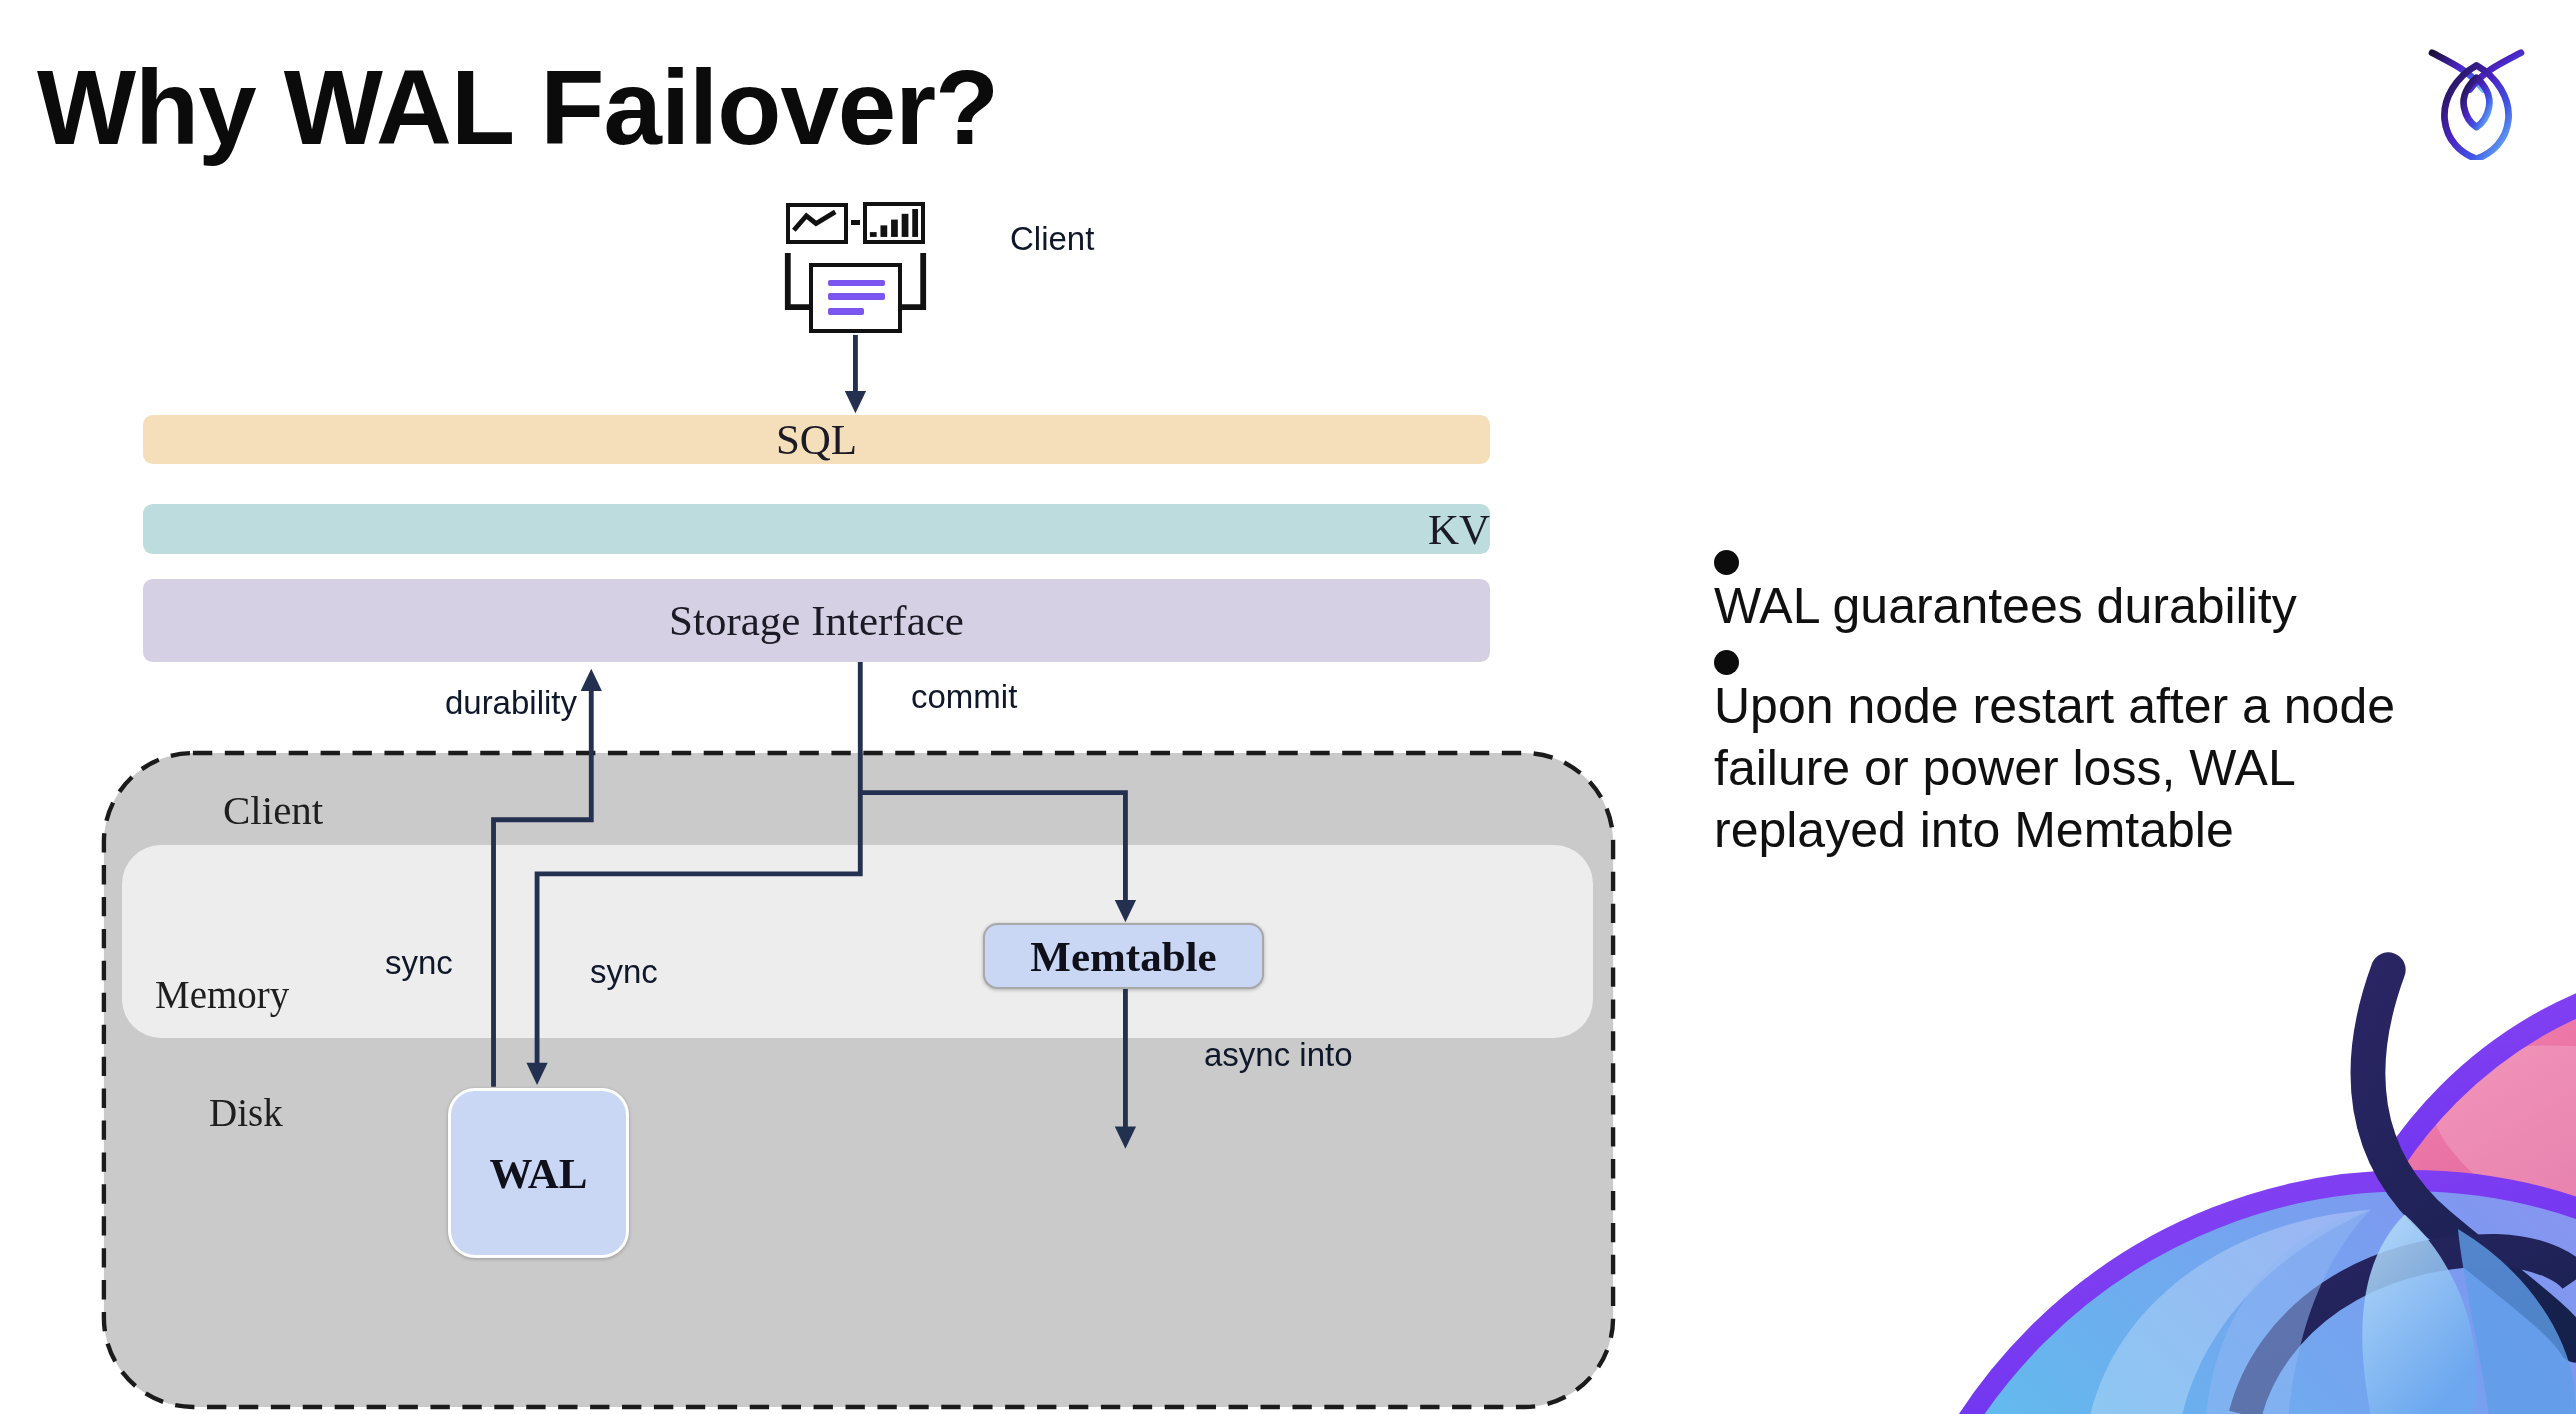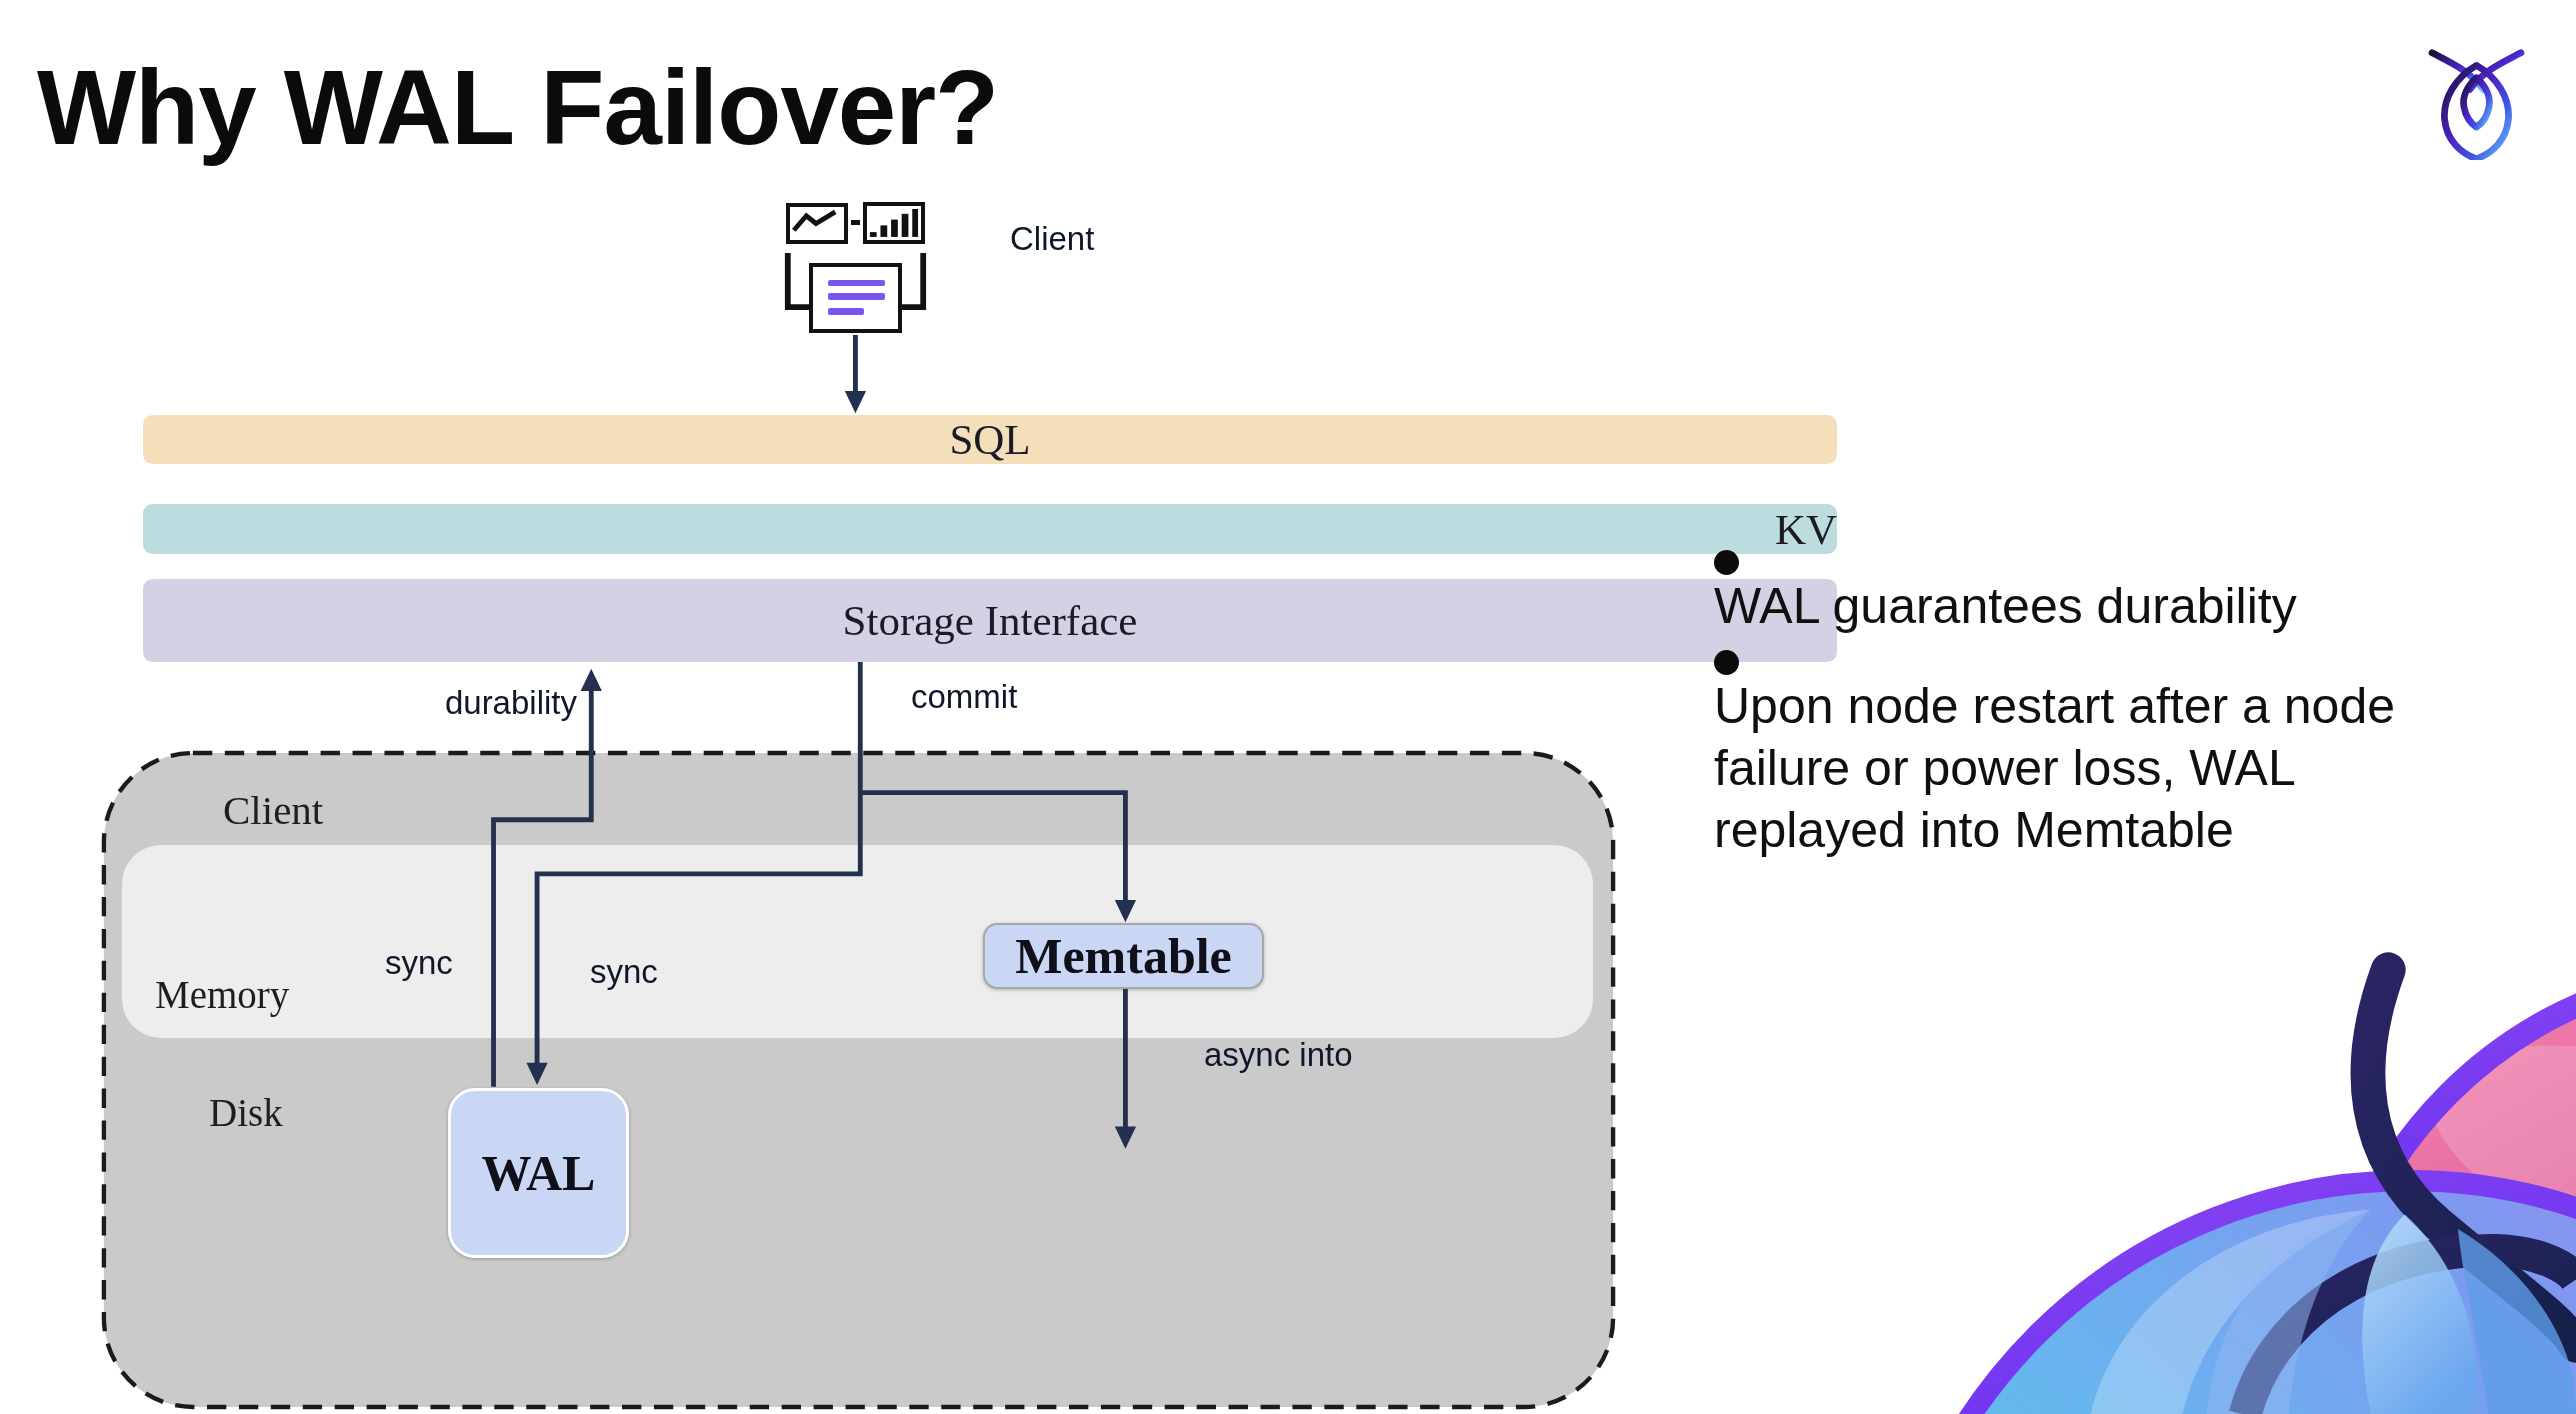--- a/index.html
+++ b/index.html
@@ -5,39 +5,39 @@
   html,body{margin:0;padding:0;background:#ffffff;}
   .slide{position:relative;width:2576px;height:1415px;background:#ffffff;overflow:hidden;
          font-family:"Liberation Sans","DejaVu Sans",sans-serif;}
   .abs{position:absolute;}
 
   
   .title{position:absolute;left:37px;top:50px;margin:0;font-size:105px;line-height:116px;
          font-weight:700;letter-spacing:-1px;color:var(--title-text);}
 
   
-  .bar{position:absolute;left:143px;width:1694px;border-radius:9.7px;display:flex;
+  .bar{position:absolute;left:143px;width:1347px;border-radius:9.7px;display:flex;
        align-items:center;justify-content:center;
        font-family:"Liberation Serif","DejaVu Serif",serif;font-size:43px;color:#1b1b26;}
   .bar.sql{top:415px;height:49px;background:var(--sql-bar);}
   .bar.kv{top:504px;height:50px;background:var(--kv-bar);justify-content:flex-end;}
   .bar.storage{top:579px;height:83px;background:var(--storage-bar);}
 
   
   .pebble-svg{position:absolute;left:101px;top:750px;}
   .memory-band{position:absolute;left:122px;top:845px;width:1471px;height:193px;
                border-radius:39px;background:var(--memory-bg);}
   .serif-lbl{position:absolute;font-family:"Liberation Serif","DejaVu Serif",serif;color:#1e1e1e;}
   .lbl-pebble{left:223px;top:786px;font-size:41px;}
   .lbl-memory{left:155px;top:972px;font-size:39px;}
   .lbl-disk{left:209px;top:1090px;font-size:39px;}
 
   
   .node{position:absolute;background:var(--node-box);display:flex;align-items:center;justify-content:center;
-        font-family:"Liberation Serif","DejaVu Serif",serif;font-weight:700;font-size:50px;color:#10101a;
+        font-family:"Liberation Serif","DejaVu Serif",serif;font-weight:700;font-size:43px;color:#10101a;
         box-shadow:0 1px 3.9px rgba(0,0,0,.25);box-sizing:border-box;}
   .node.memtable{left:983px;top:923px;width:281px;height:66px;border:2.9px solid #a8a8a8;border-radius:14.5px;}
   .node.wal{left:448px;top:1088px;width:181px;height:170px;border:3.9px solid #ffffff;border-radius:27px;}
   .node.sstable{left:1003px;top:1150px;width:279px;height:169px;border:3.9px solid #ffffff;border-radius:27px;}
 
   
   .edge-lbl{position:absolute;font-size:33px;line-height:39px;color:#0f172a;}
   .lbl-committed{left:387px;top:683px;width:190px;text-align:right;}
   .lbl-commit{left:911px;top:677px;}
   .lbl-sync-left{left:385px;top:943px;}

